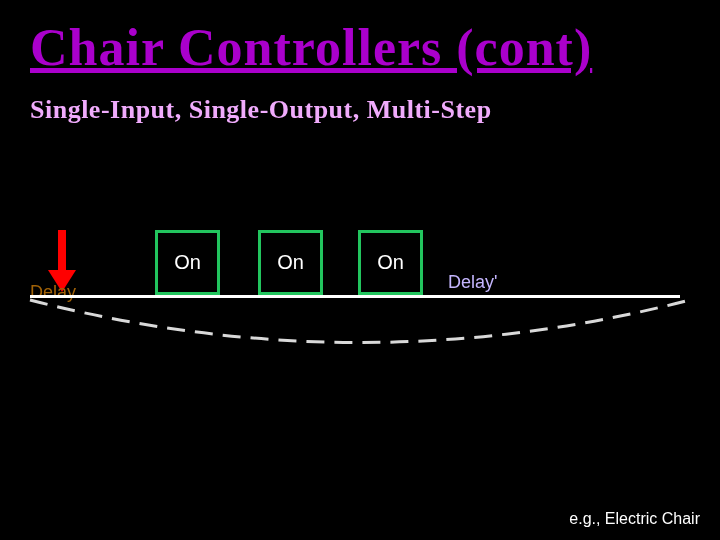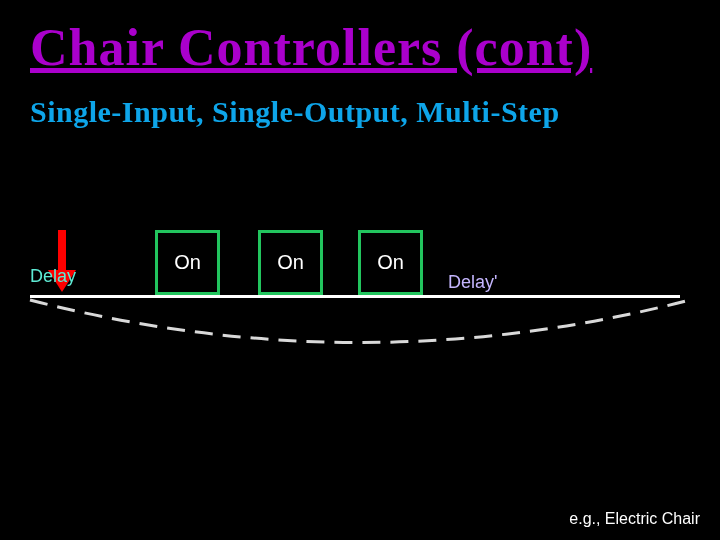--- a/index.html
+++ b/index.html
@@ -16,22 +16,22 @@
     .title {
       color: #aa00cc;
       font-size: 52px;
       font-weight: bold;
       text-decoration: underline;
       padding: 18px 30px 0 30px;
       letter-spacing: 1px;
     }
 
     .subtitle {
-      color: #0ea5e9;
-      font-size: 30px;
+      color: #f0abfc;
+      font-size: 26px;
       font-weight: bold;
       padding: 18px 46px 0 30px;
       letter-spacing: 0.5px;
     }
 
     .diagram-area {
       position: absolute;
       top: 230px;
       left: 0;
       width: 720px;
@@ -67,26 +67,26 @@
       position: absolute;
       top: 0px;
       left: 0;
       width: 100%;
       display: flex;
       align-items: flex-end;
       height: 70px;
     }
 
     .label-delay {
-      color: #5eead4;
+      color: #a16207;
       font-size: 18px;
       font-family: Arial, sans-serif;
       position: absolute;
       left: 30px;
-      top: 36px;
+      top: 52px;
     }
 
     .signal-block {
       position: absolute;
       top: 0px;
       border: 3px solid #22c55e;
       background: black;
       color: white;
       font-size: 20px;
       font-family: Arial, sans-serif;

